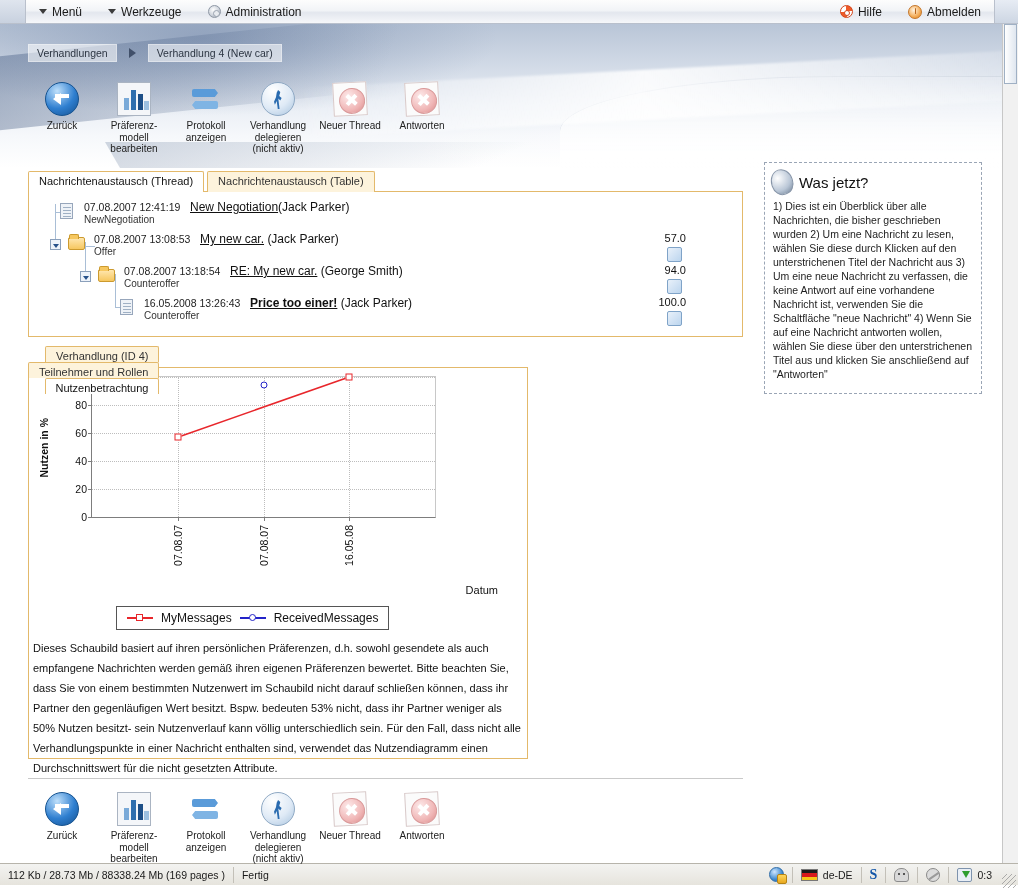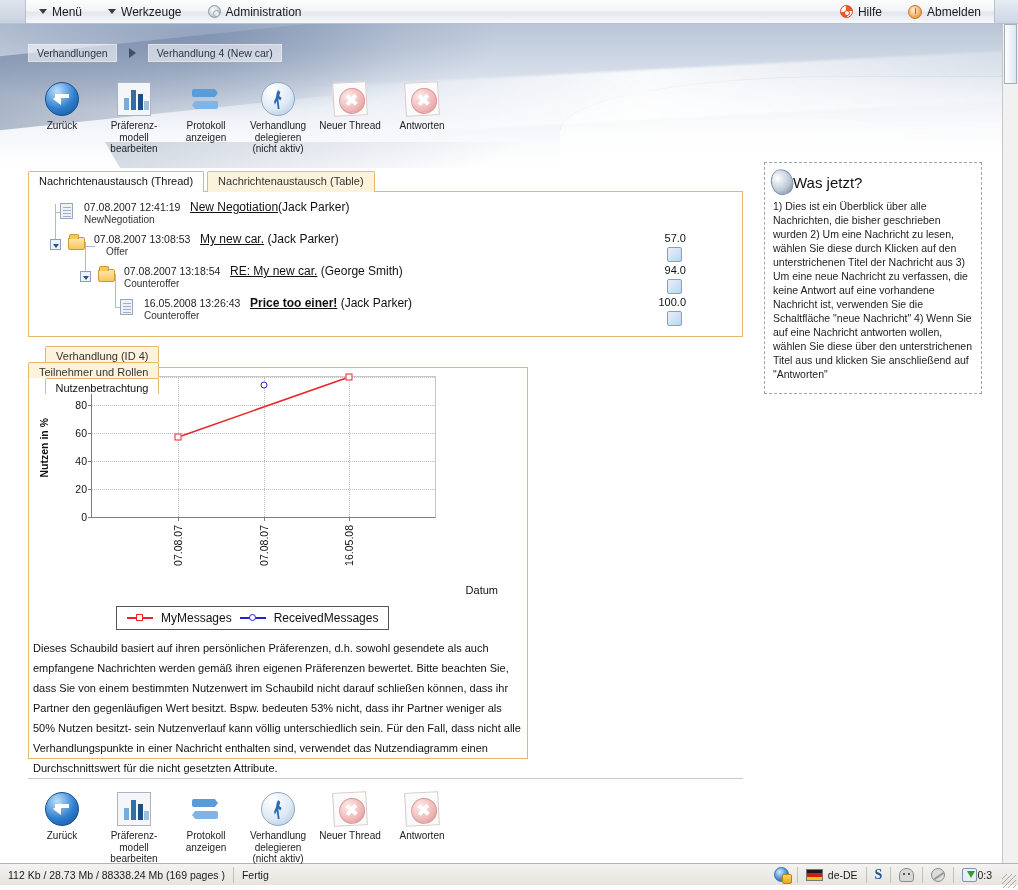--- a/index.html
+++ b/index.html
@@ -145,21 +145,21 @@
   .twisty{position:absolute;width:11px;height:11px;background:#eef3fa;border:1px solid #8ba0bb;top:7px;}
   .twisty:after{content:"";position:absolute;left:2px;top:3.5px;width:0;height:0;
      border-left:3.5px solid transparent;border-right:3.5px solid transparent;border-top:4px solid #27518a;}
   .tline{position:absolute;background:#a9bed6;}
   .scroll-ico{position:absolute;width:15px;height:15px;
      background:linear-gradient(135deg,#e9f1fa,#bcd5ee);border:1px solid #7fa3c8;border-radius:2px;}
 
   
   #helppanel{position:absolute;left:764px;top:162px;width:218px;height:232px;
      border:1px dashed #9aa5b5;background:rgba(255,255,255,.55);}
-  #helppanel .hh{display:flex;align-items:center;padding:6px 8px 2px 6px;}
+  #helppanel .hh{display:flex;align-items:center;gap:6px;padding:6px 8px 2px 6px;}
   #helppanel .bulb{width:22px;height:26px;
      background:radial-gradient(circle at 35% 30%,#ffffff,#b9c6d6 60%,#6d7e93);
      border-radius:50% 50% 45% 45%;transform:rotate(-18deg);border:1px solid #8795a8;}
   #helppanel h2{margin:0;font-size:15px;font-weight:normal;color:#111;}
   #helppanel p{margin:0;padding:2px 8px 0 8px;font-size:10.5px;line-height:14px;color:#1d1d1d;}
 
   
   #chartpanel{position:absolute;left:28px;top:366px;width:500px;height:394px;}
   #plot{position:absolute;left:63px;top:10px;width:345px;height:142px;
      border-left:1px solid #7d7d7d;border-bottom:1px solid #7d7d7d;
@@ -336,21 +336,21 @@
     <span class="dt" style="left:46px;">07.08.2007 12:41:19</span>
     <span class="ttl" style="left:152px;"><a>New Negotiation</a><span>(Jack Parker)</span></span>
     <span class="sub" style="left:46px;">NewNegotiation</span>
   </div>
 
   <div class="trow">
     <span class="twisty" style="left:12px;"></span>
     <span class="fold-ico" style="left:30px;"></span>
     <span class="dt" style="left:56px;">07.08.2007 13:08:53</span>
     <span class="ttl" style="left:162px;"><a>My new car.</a> <span>(Jack Parker)</span></span>
-    <span class="sub" style="left:68px;">Offer</span>
+    <span class="sub" style="left:56px;">Offer</span>
     <span class="val">57.0</span>
     <span class="scroll-ico" style="right:46px;top:15px;"></span>
   </div>
 
   <div class="trow">
     <span class="twisty" style="left:42px;"></span>
     <span class="fold-ico" style="left:60px;"></span>
     <span class="dt" style="left:86px;">07.08.2007 13:18:54</span>
     <span class="ttl" style="left:192px;"><a>RE: My new car.</a> <span>(George Smith)</span></span>
     <span class="sub" style="left:86px;">Counteroffer</span>
@@ -508,17 +508,17 @@
   <div class="cell">
       <span class="sb-robot"></span>
     </div>
   <div class="sep"></div>
   <div class="cell">
       <span class="sb-clock"></span>
     </div>
   <div class="sep"></div>
   <div class="cell">
     <span class="sb-dl"></span>
-    <span style="">0:3</span>
+    <span style="margin-left:5px;">0:3</span>
   </div>
   <div style="width:18px;"></div>
 </div>
 <div id="winresize"></div>
 
 </body></html>

